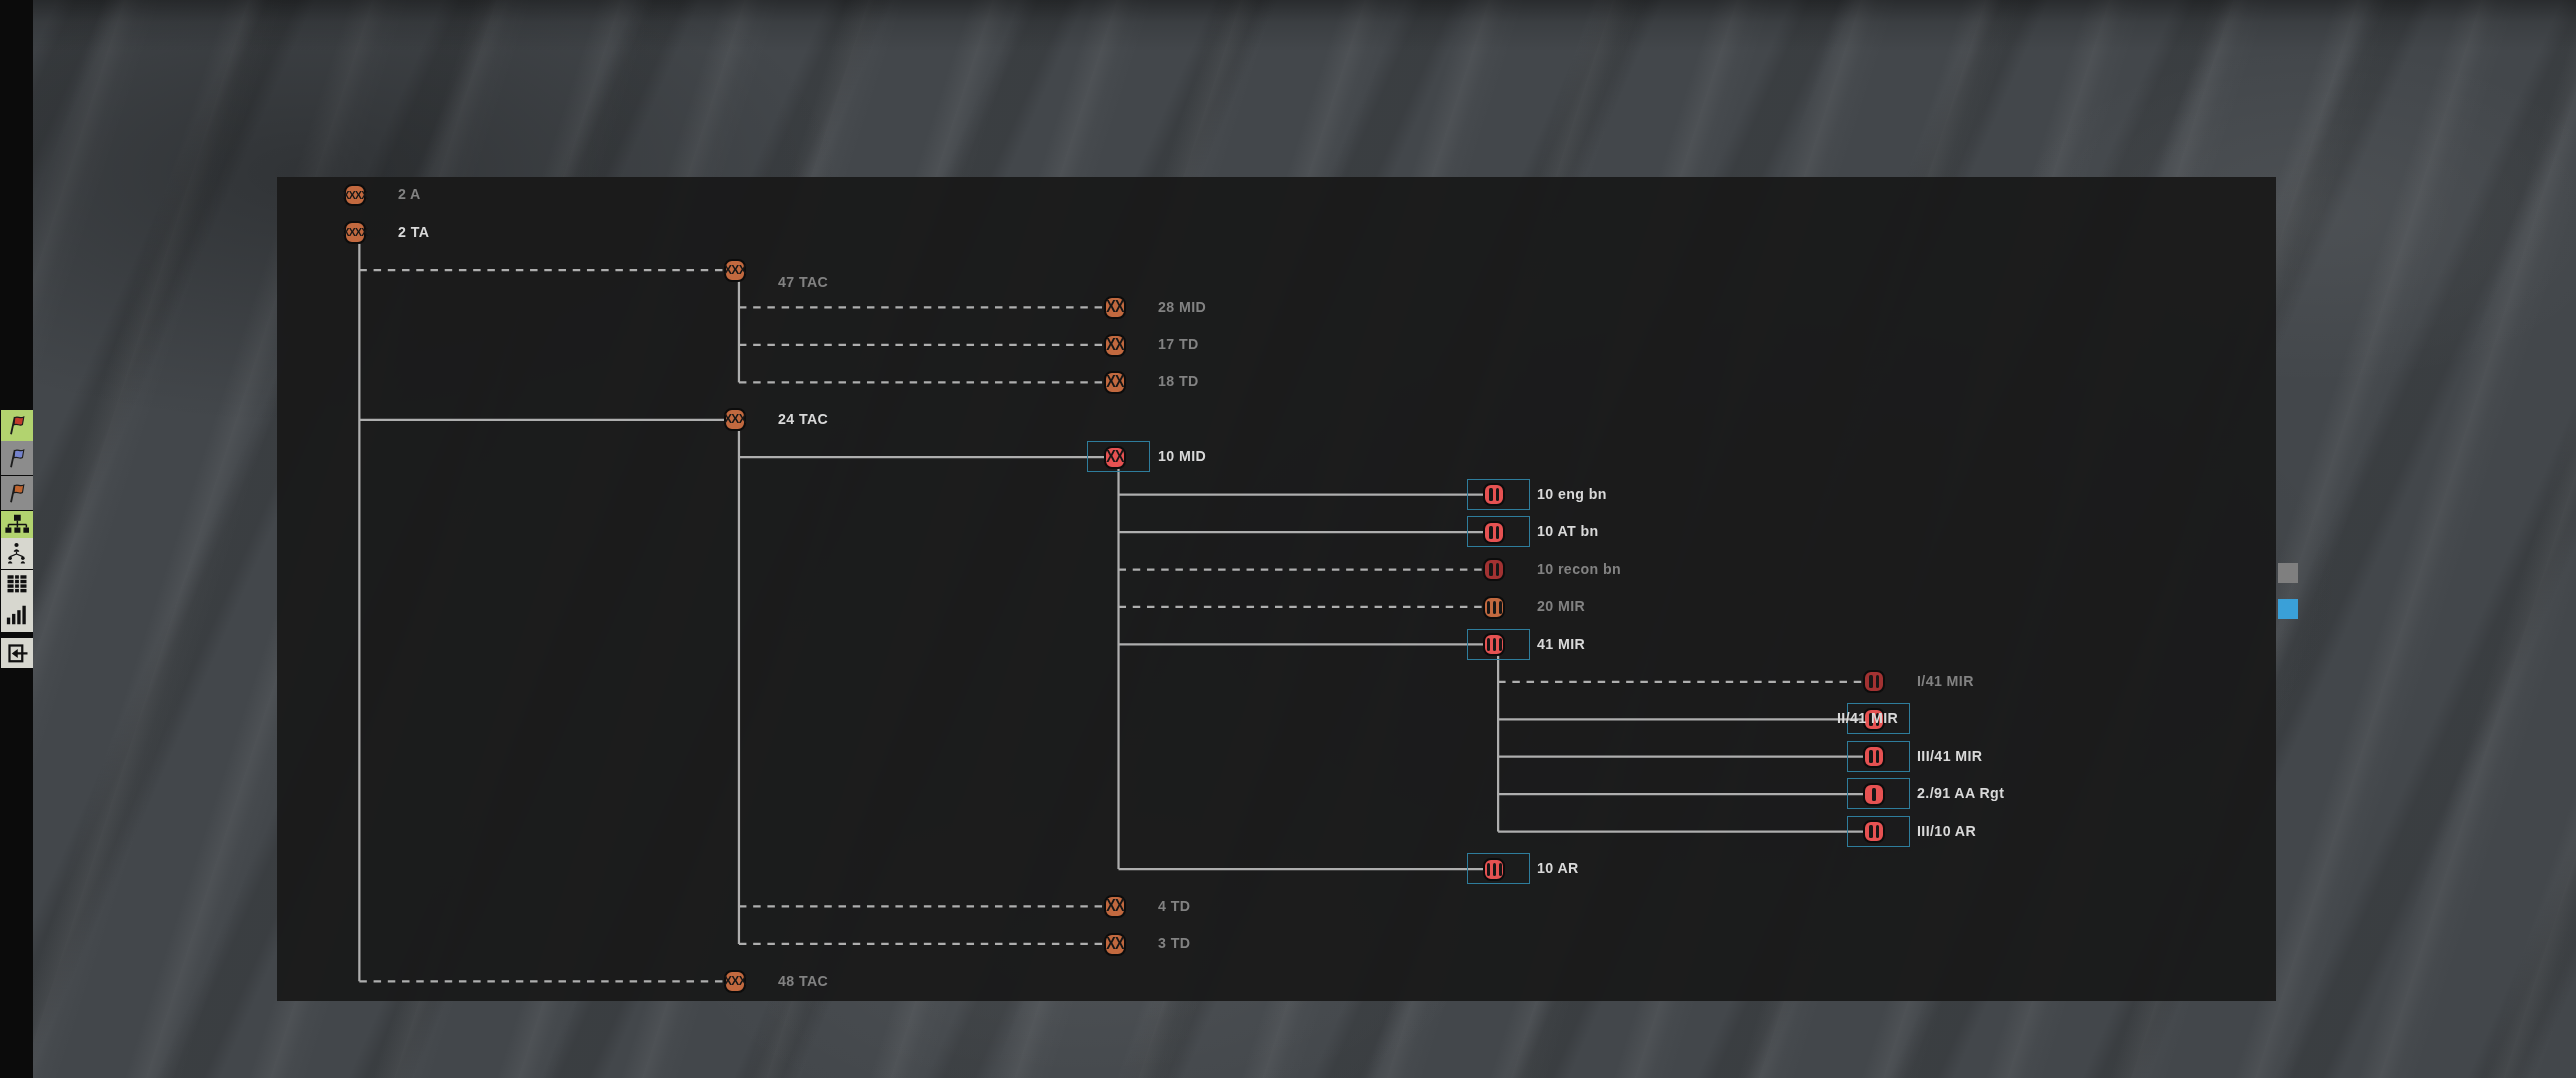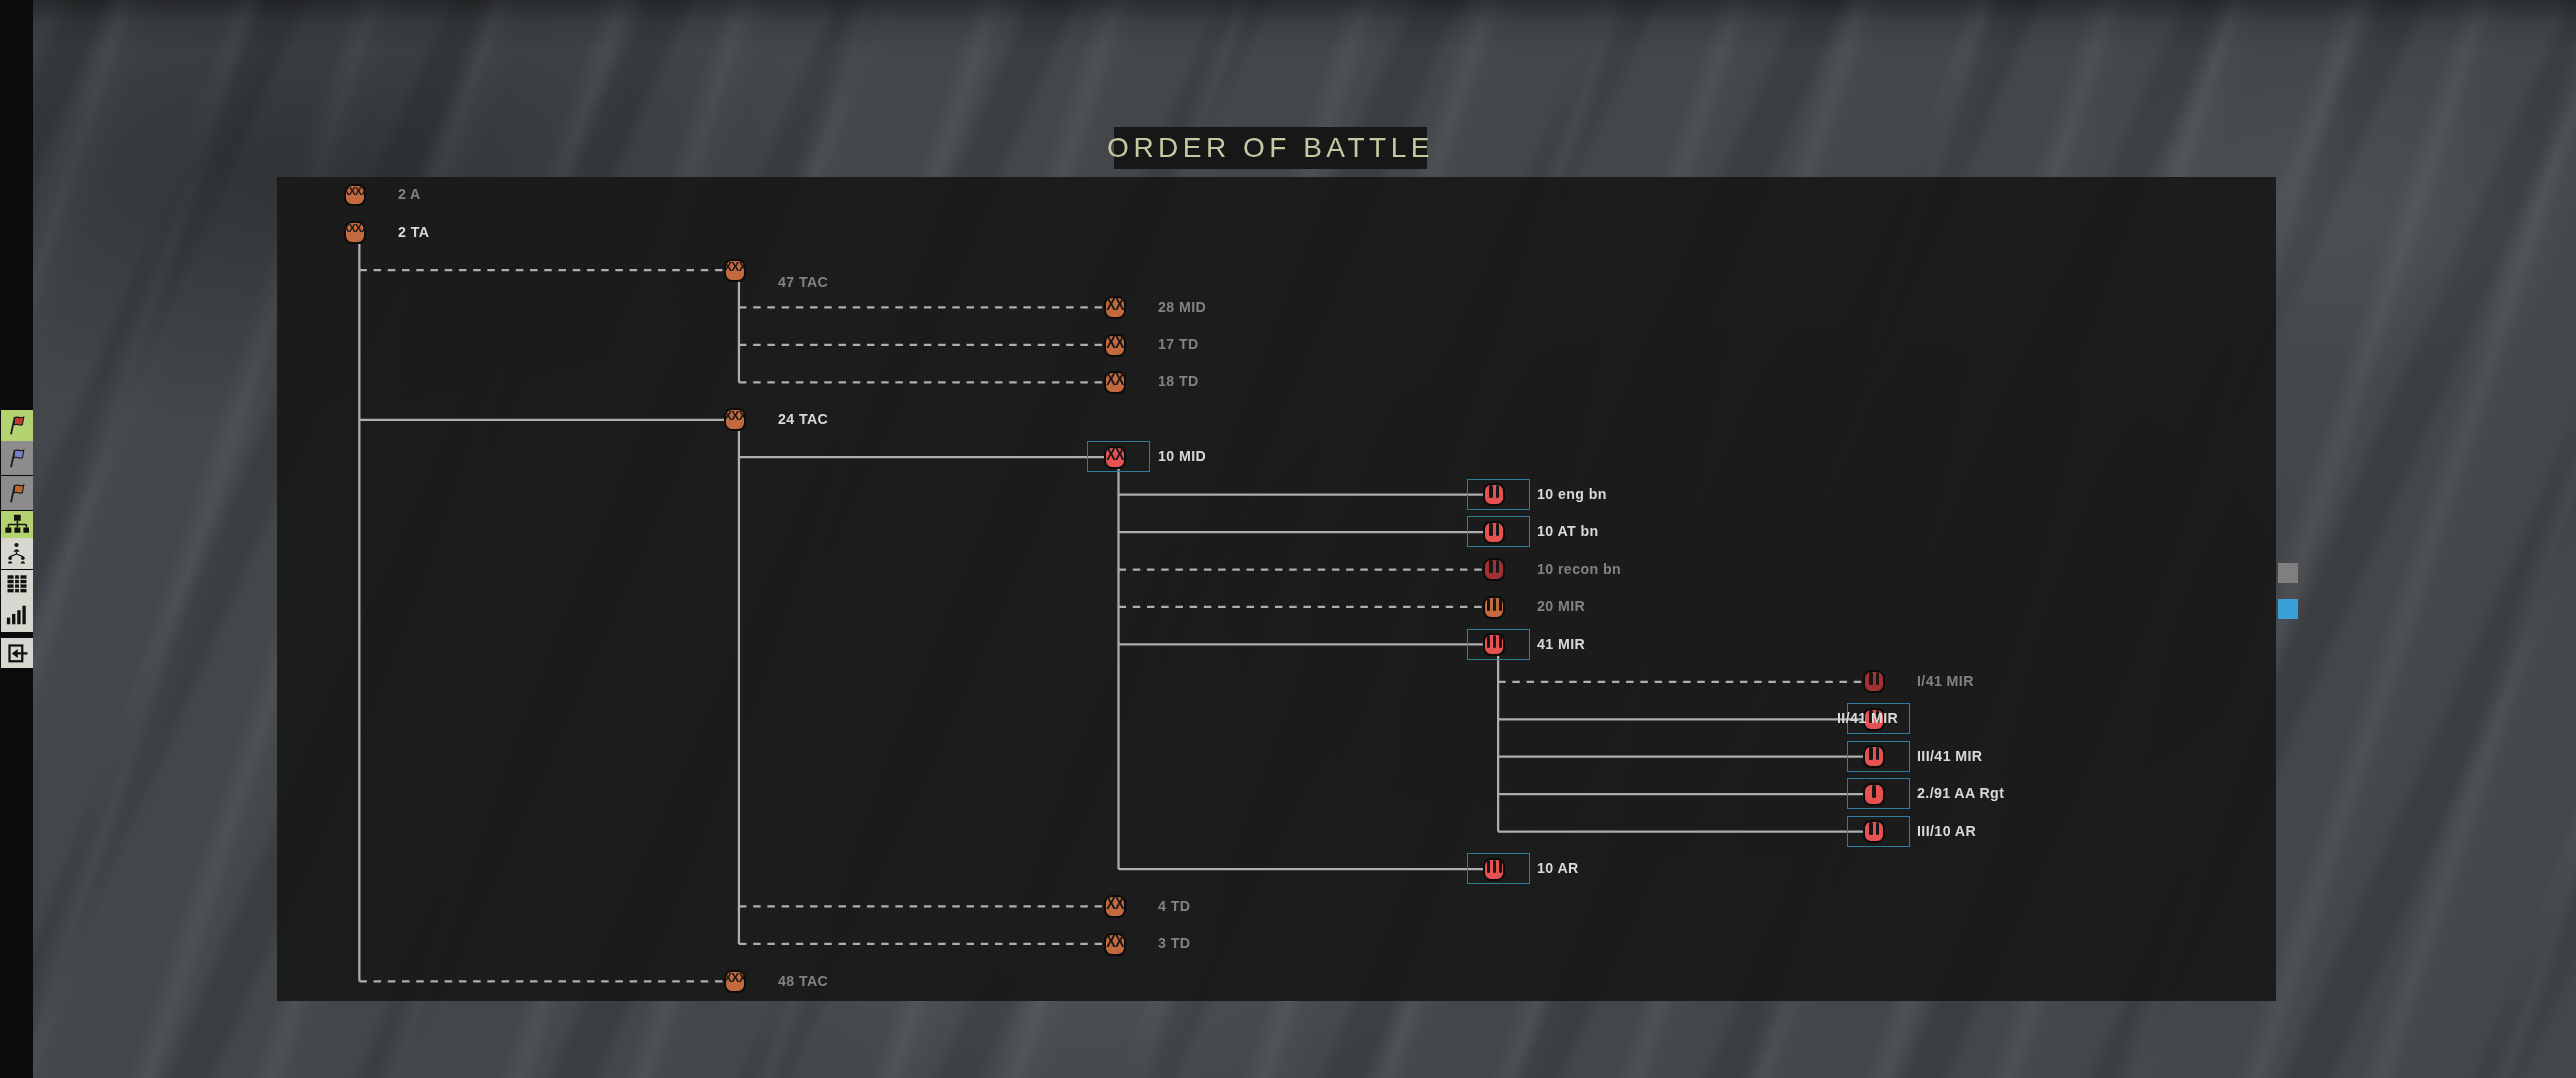--- a/index.html
+++ b/index.html
@@ -30,21 +30,21 @@
   #title-box span{color:#c6c8a2;font-size:28px;letter-spacing:4.5px;white-space:nowrap;}
 
   
   #oob-panel{position:absolute;left:277px;top:177px;width:1999px;height:824px;
     background:rgba(26,26,26,0.96);z-index:3;}
   #links{position:absolute;left:0;top:0;width:1999px;height:824px;}
   #units{position:absolute;left:0;top:0;width:1999px;height:824px;}
 
   .sel-box{position:absolute;width:63px;height:31px;border:1.5px solid #2e7d9c;box-sizing:border-box;}
   .unit-icon{position:absolute;width:22px;height:22.5px;box-sizing:border-box;border:2.2px solid #0c0c0c;
-    border-radius:8px;display:flex;justify-content:center;cursor:pointer;}
+    border-radius:8px;display:flex;align-items:center;justify-content:center;cursor:pointer;}
   .v-orange{background:#c2693f;}
   .v-red{background:#e65252;}
   .v-darkred{background:#a23232;}
   .ech-x{font-weight:bold;color:#161616;line-height:1;transform:scaleY(1.1);white-space:nowrap;}
   .ech-bar{width:3.7px;height:12.7px;background:#161616;border-radius:1.5px;margin:0 1.5px;}
   .ech-bar.single{width:4.5px;}
   .unit-label{position:absolute;font-size:14.2px;font-weight:700;letter-spacing:0.4px;
     line-height:19.5px;white-space:nowrap;cursor:pointer;}
   .lbl-bright{color:#d9d9d9;}
   .lbl-dim{color:#828282;}
@@ -123,23 +123,20 @@
       </button>
       <button class="sb-btn" style="top: 638px; height: 30px; background: rgb(215, 215, 207);">
         <svg width="24" height="24" viewBox="0 0 32 32">
       <rect x="6" y="6" width="17" height="21" fill="none" stroke="#111" stroke-width="3"></rect>
       <path d="M15 16.5 H30" stroke="#111" stroke-width="3" fill="none"></path>
       <path d="M9 16.5 L17 10.5 L17 22.5 Z" fill="#111"></path>
         </svg>
       </button>
     </div>
 
-  <div id="title-box">
-    <span>ORDER OF BATTLE</span>
-  </div>
 
   <div id="oob-panel">
     <svg id="links" xmlns="http://www.w3.org/2000/svg" viewBox="0 0 2670 1100">
         <line x1="110" y1="124" x2="598" y2="124" stroke="#aeaeae" stroke-width="3" stroke-dasharray="10 9"></line>
         <line x1="110" y1="324" x2="598" y2="324" stroke="#aeaeae" stroke-width="3"></line>
         <line x1="110" y1="1074" x2="598" y2="1074" stroke="#aeaeae" stroke-width="3" stroke-dasharray="10 9"></line>
         <line x1="110" y1="89" x2="110" y2="1074" stroke="#aeaeae" stroke-width="3"></line>
         <line x1="617" y1="174" x2="1105" y2="174" stroke="#aeaeae" stroke-width="3" stroke-dasharray="10 9"></line>
         <line x1="617" y1="224" x2="1105" y2="224" stroke="#aeaeae" stroke-width="3" stroke-dasharray="10 9"></line>
         <line x1="617" y1="274" x2="1105" y2="274" stroke="#aeaeae" stroke-width="3" stroke-dasharray="10 9"></line>

